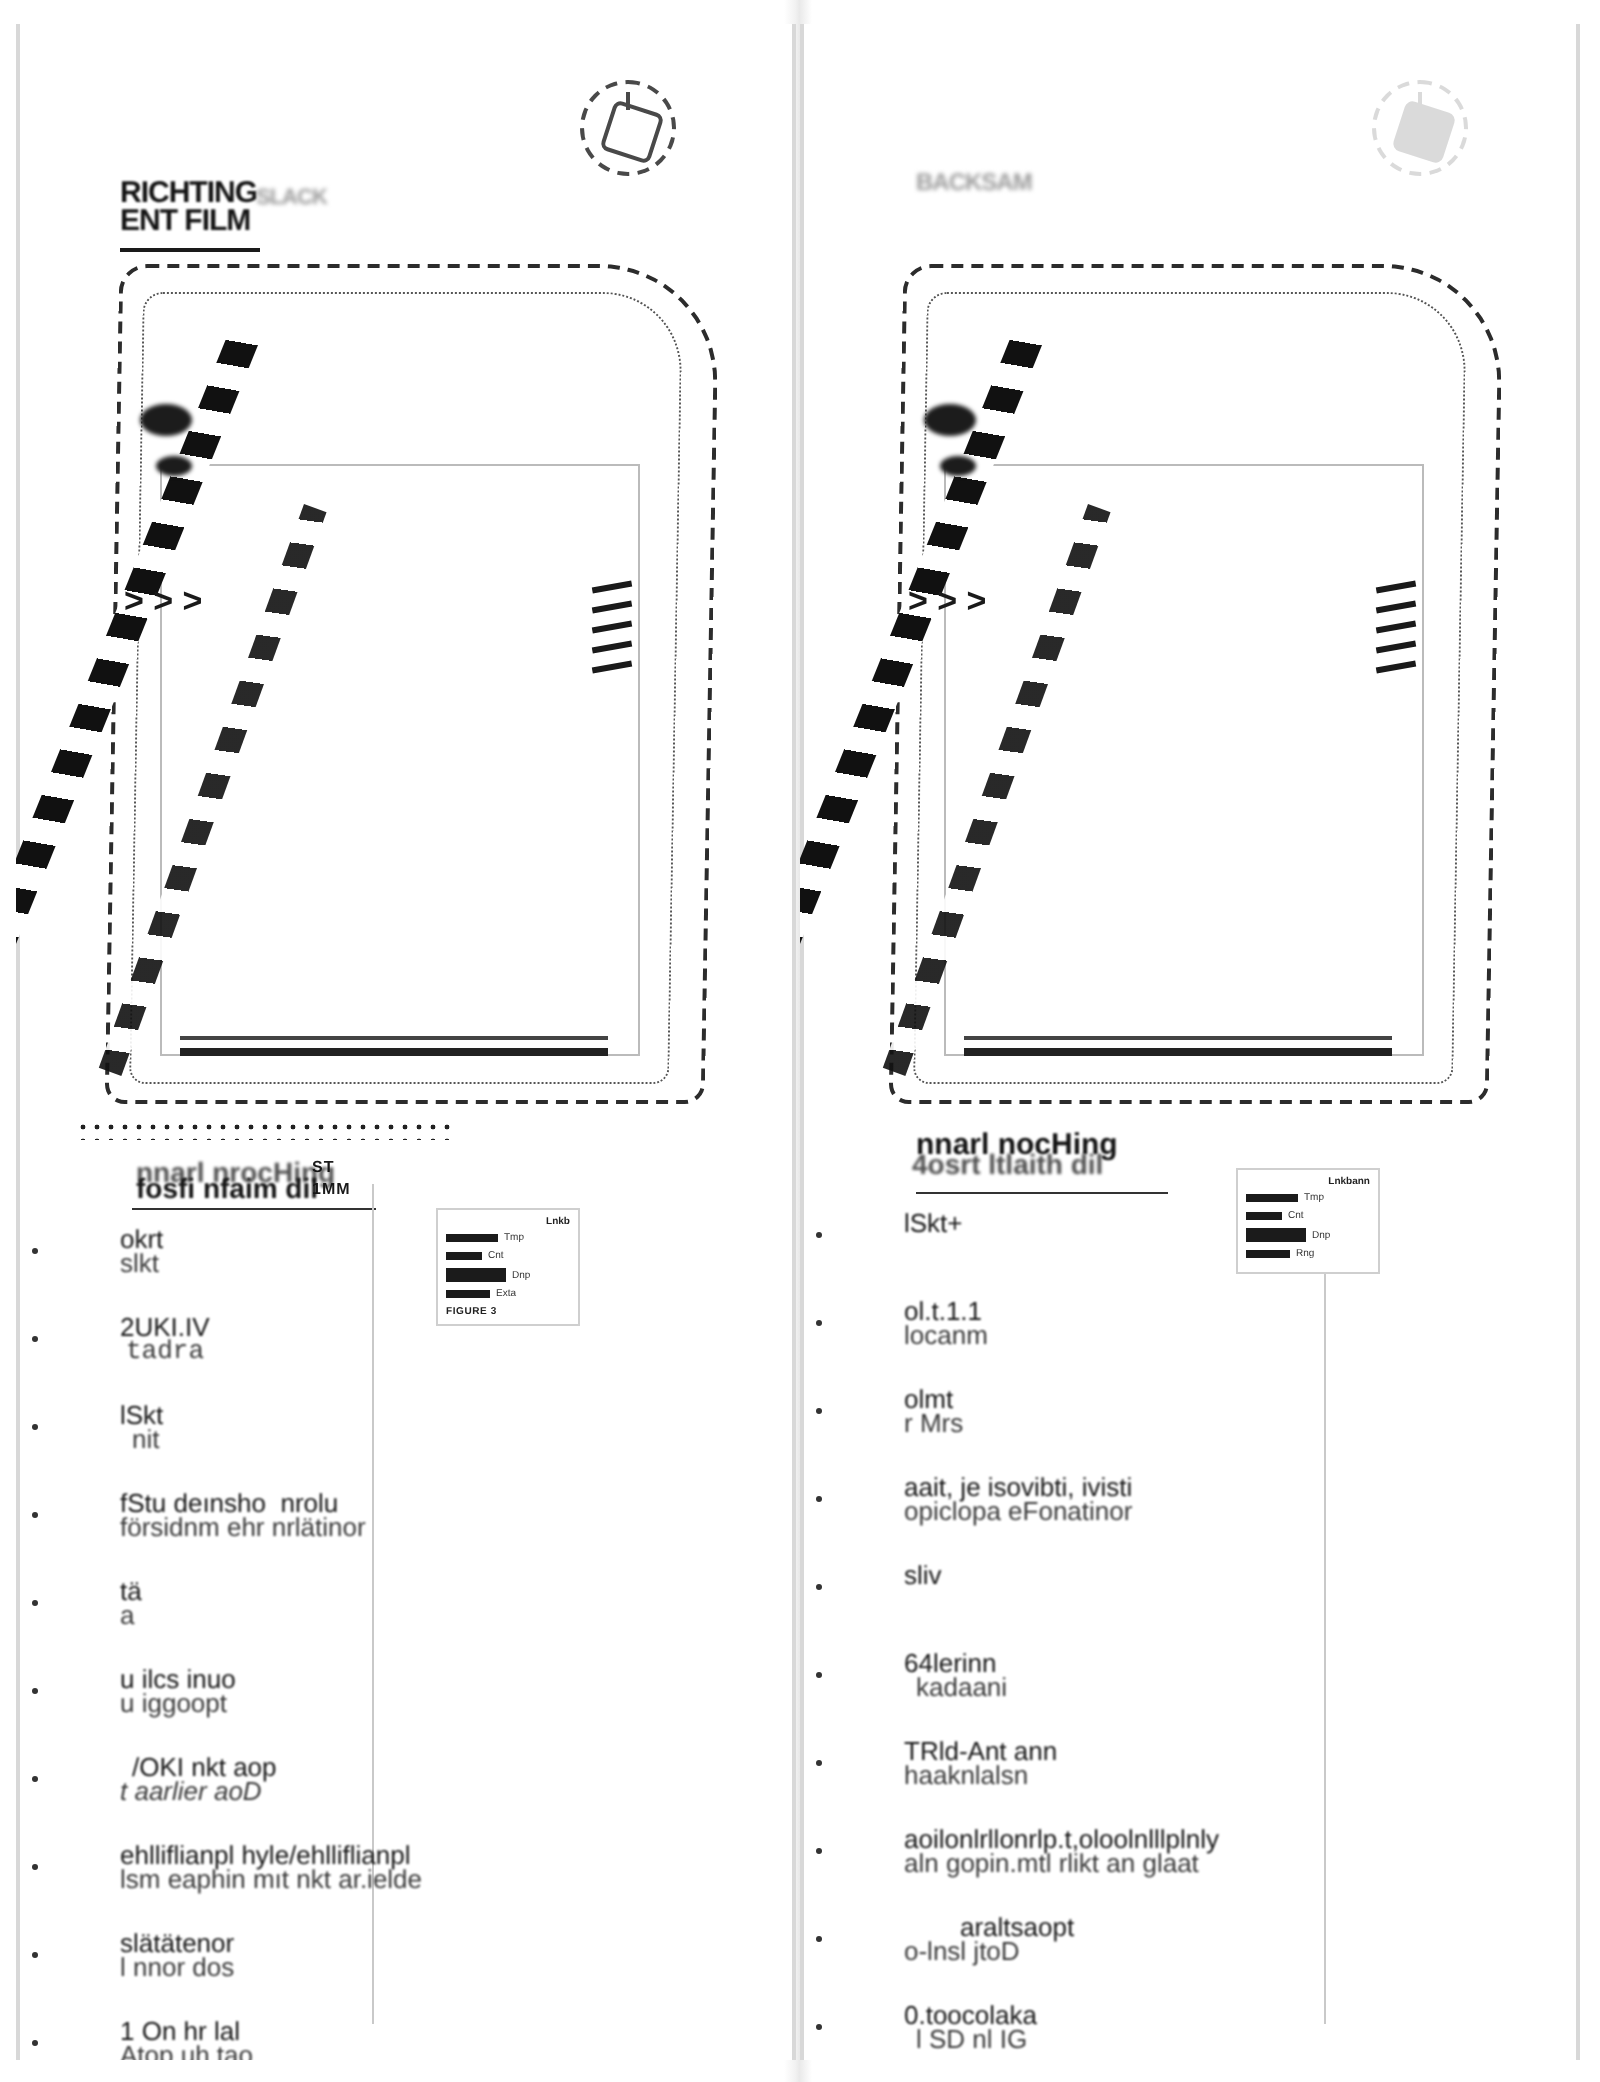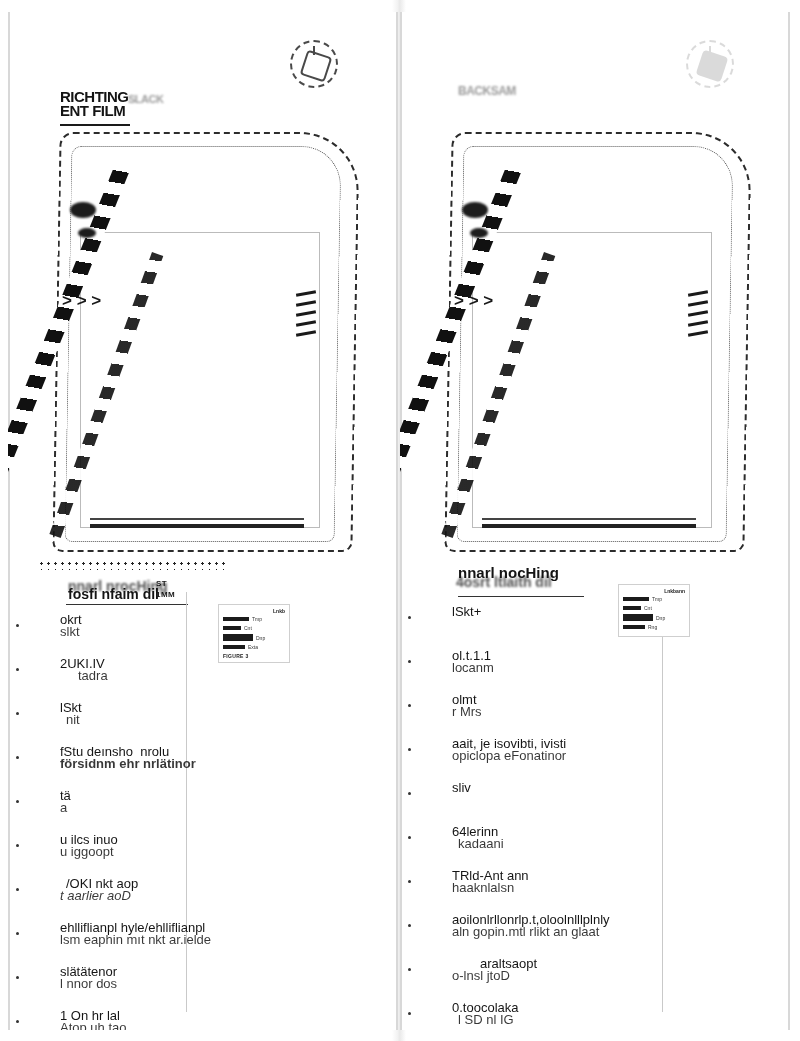--- a/index.html
+++ b/index.html
@@ -379,31 +379,31 @@
 
     <div class="lines" style="top:596px;">
       <div class="line-row">
         <span class="bullet"></span>
         <span class="txt a" style="left:52px;">okrt</span>
         <span class="txt b" style="left:52px;">slkt</span>
       </div>
       <div class="line-row">
         <span class="bullet"></span>
         <span class="txt a" style="left:52px;">2UKI.IV</span>
-        <span class="txt b" style="left:70px;">tadra</span>
+        <span class="txt b" style="left:55px;font-family:Liberation Mono, monospace;">tadra</span>
       </div>
       <div class="line-row">
         <span class="bullet"></span>
         <span class="txt a" style="left:52px;">lSkt</span>
         <span class="txt b" style="left:58px;">nit</span>
       </div>
       <div class="line-row">
         <span class="bullet"></span>
         <span class="txt a" style="left:52px;">fStu deınsho&nbsp;&nbsp;nrolu</span>
-        <span class="txt b" style="left:52px;font-weight:bold;">försidnm ehr nrlätinor</span>
+        <span class="txt b" style="left:52px;">försidnm ehr nrlätinor</span>
       </div>
       <div class="line-row">
         <span class="bullet"></span>
         <span class="txt a" style="left:52px;">tä</span>
         <span class="txt b" style="left:52px;">a&nbsp;&nbsp;&nbsp;</span>
       </div>
       <div class="line-row">
         <span class="bullet"></span>
         <span class="txt a" style="left:52px;">u ilcs inuo</span>
         <span class="txt b" style="left:52px;">u iggoopt</span>

